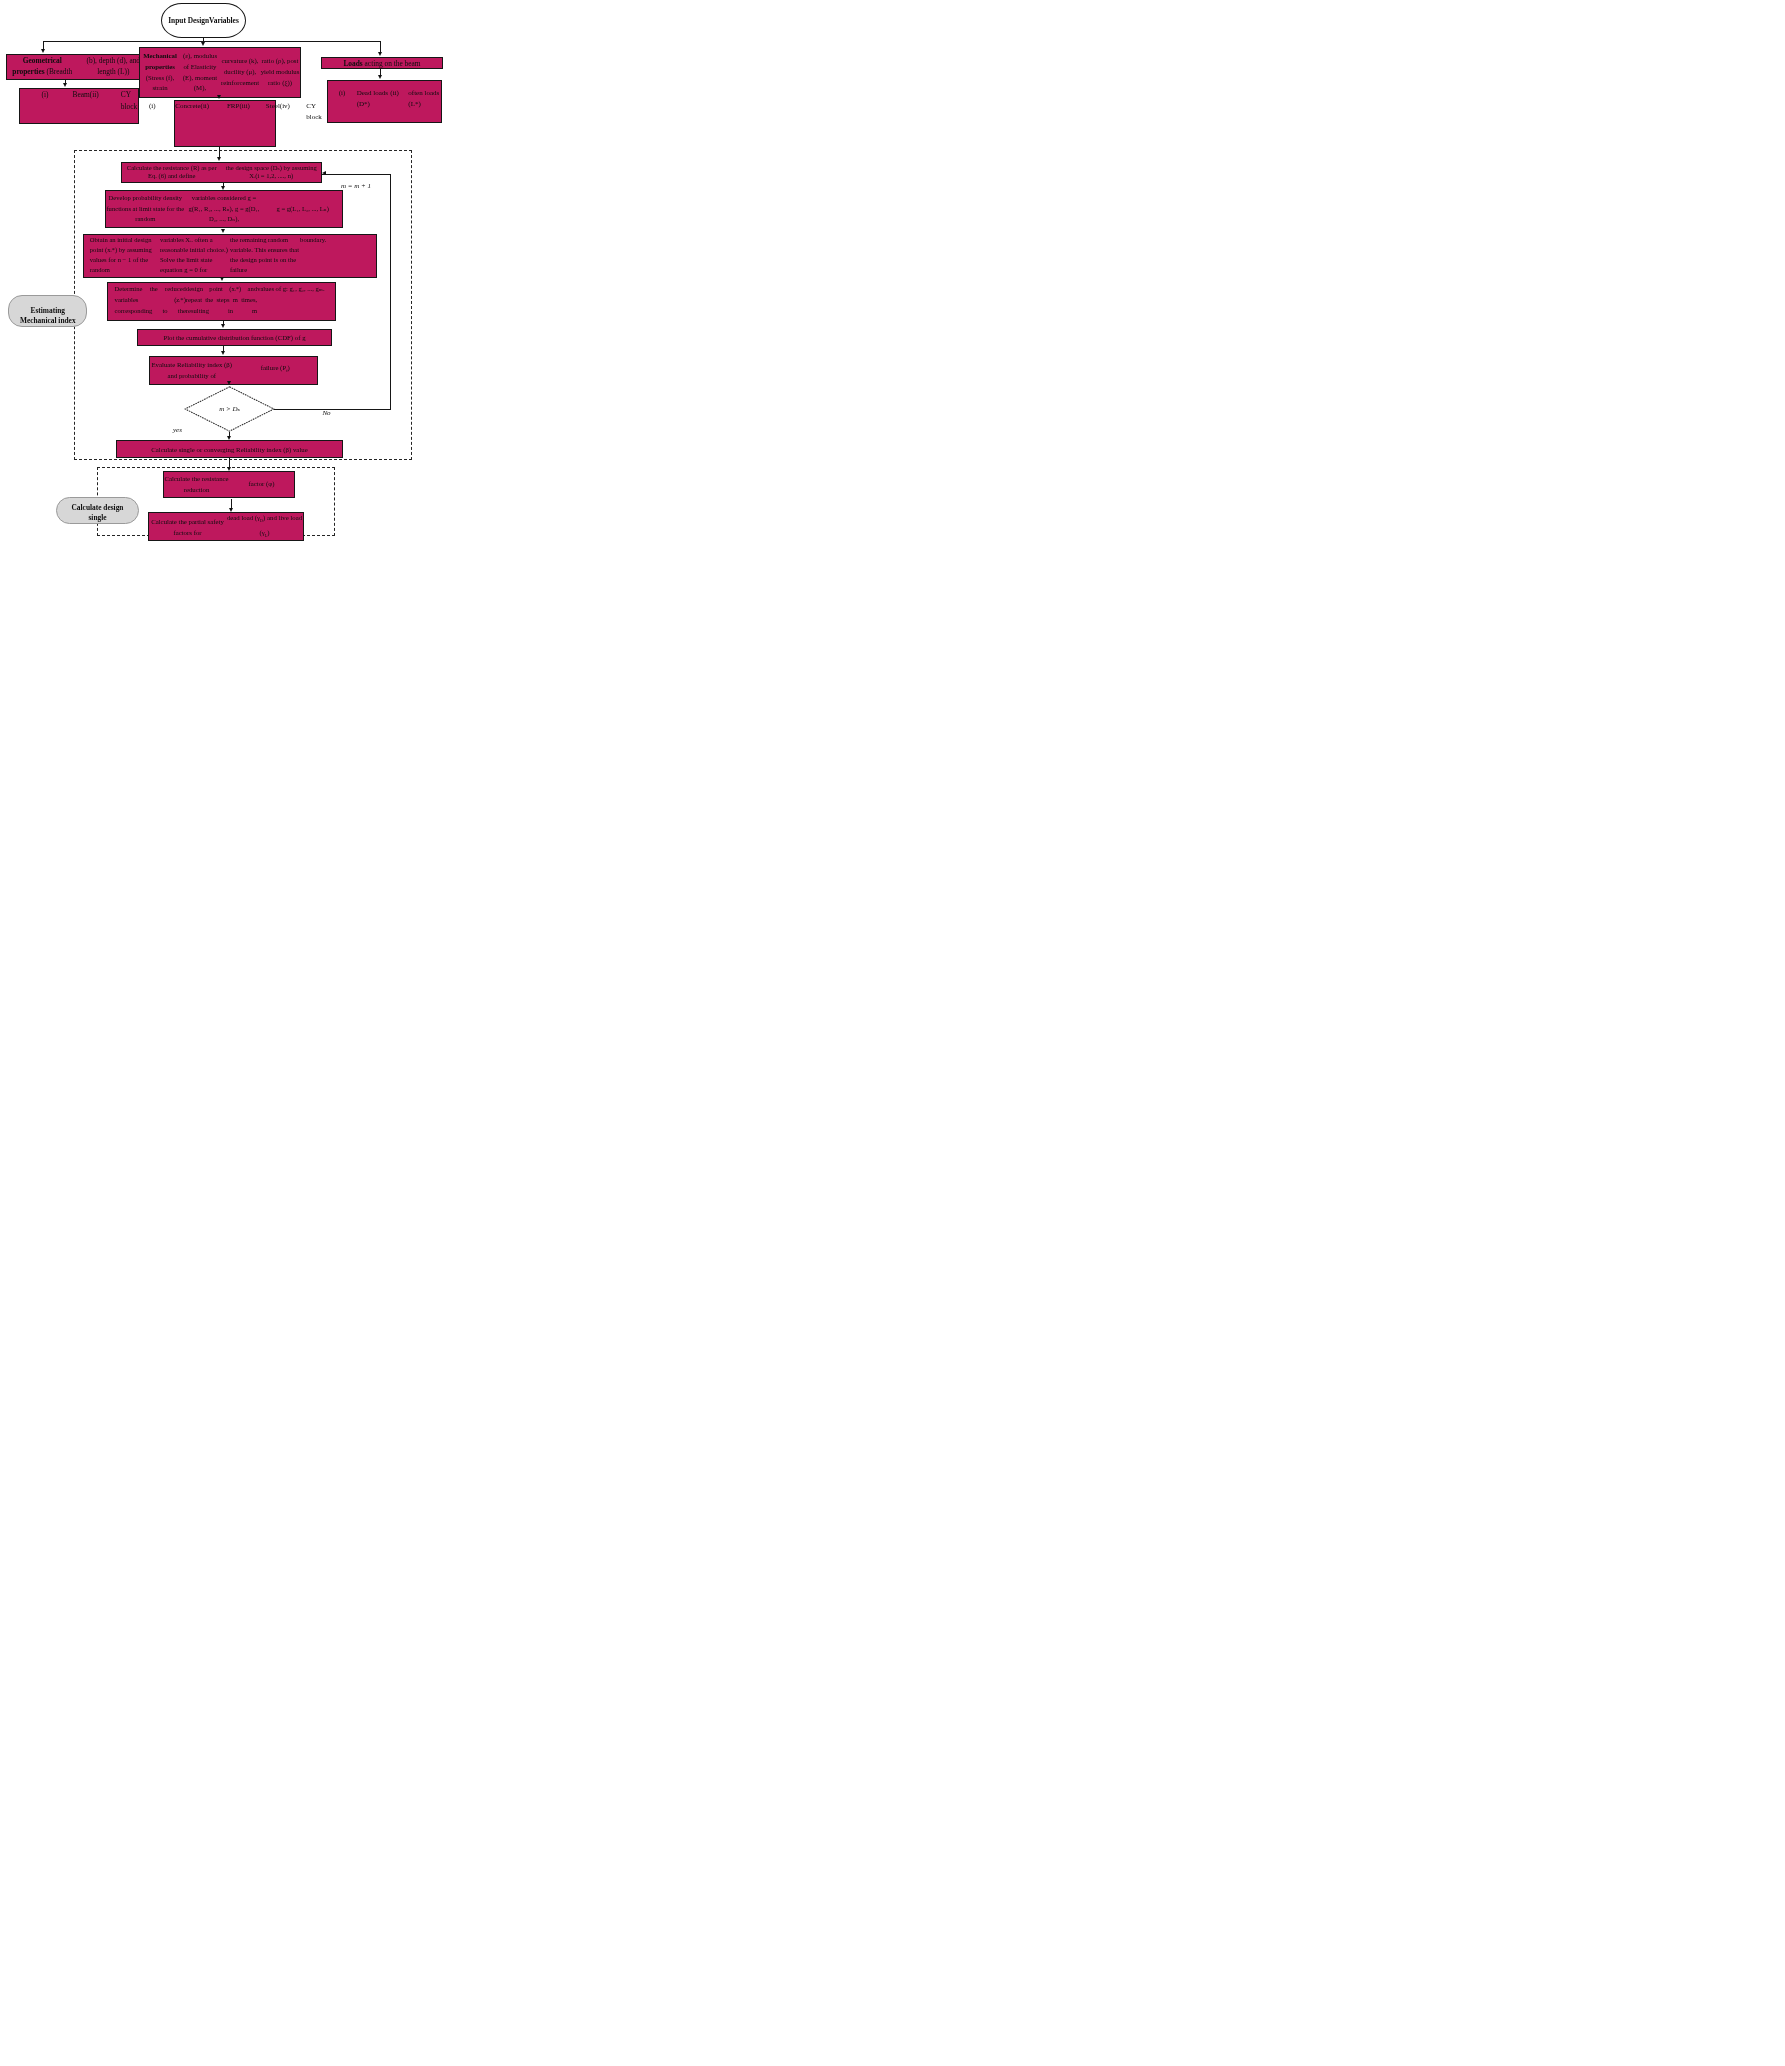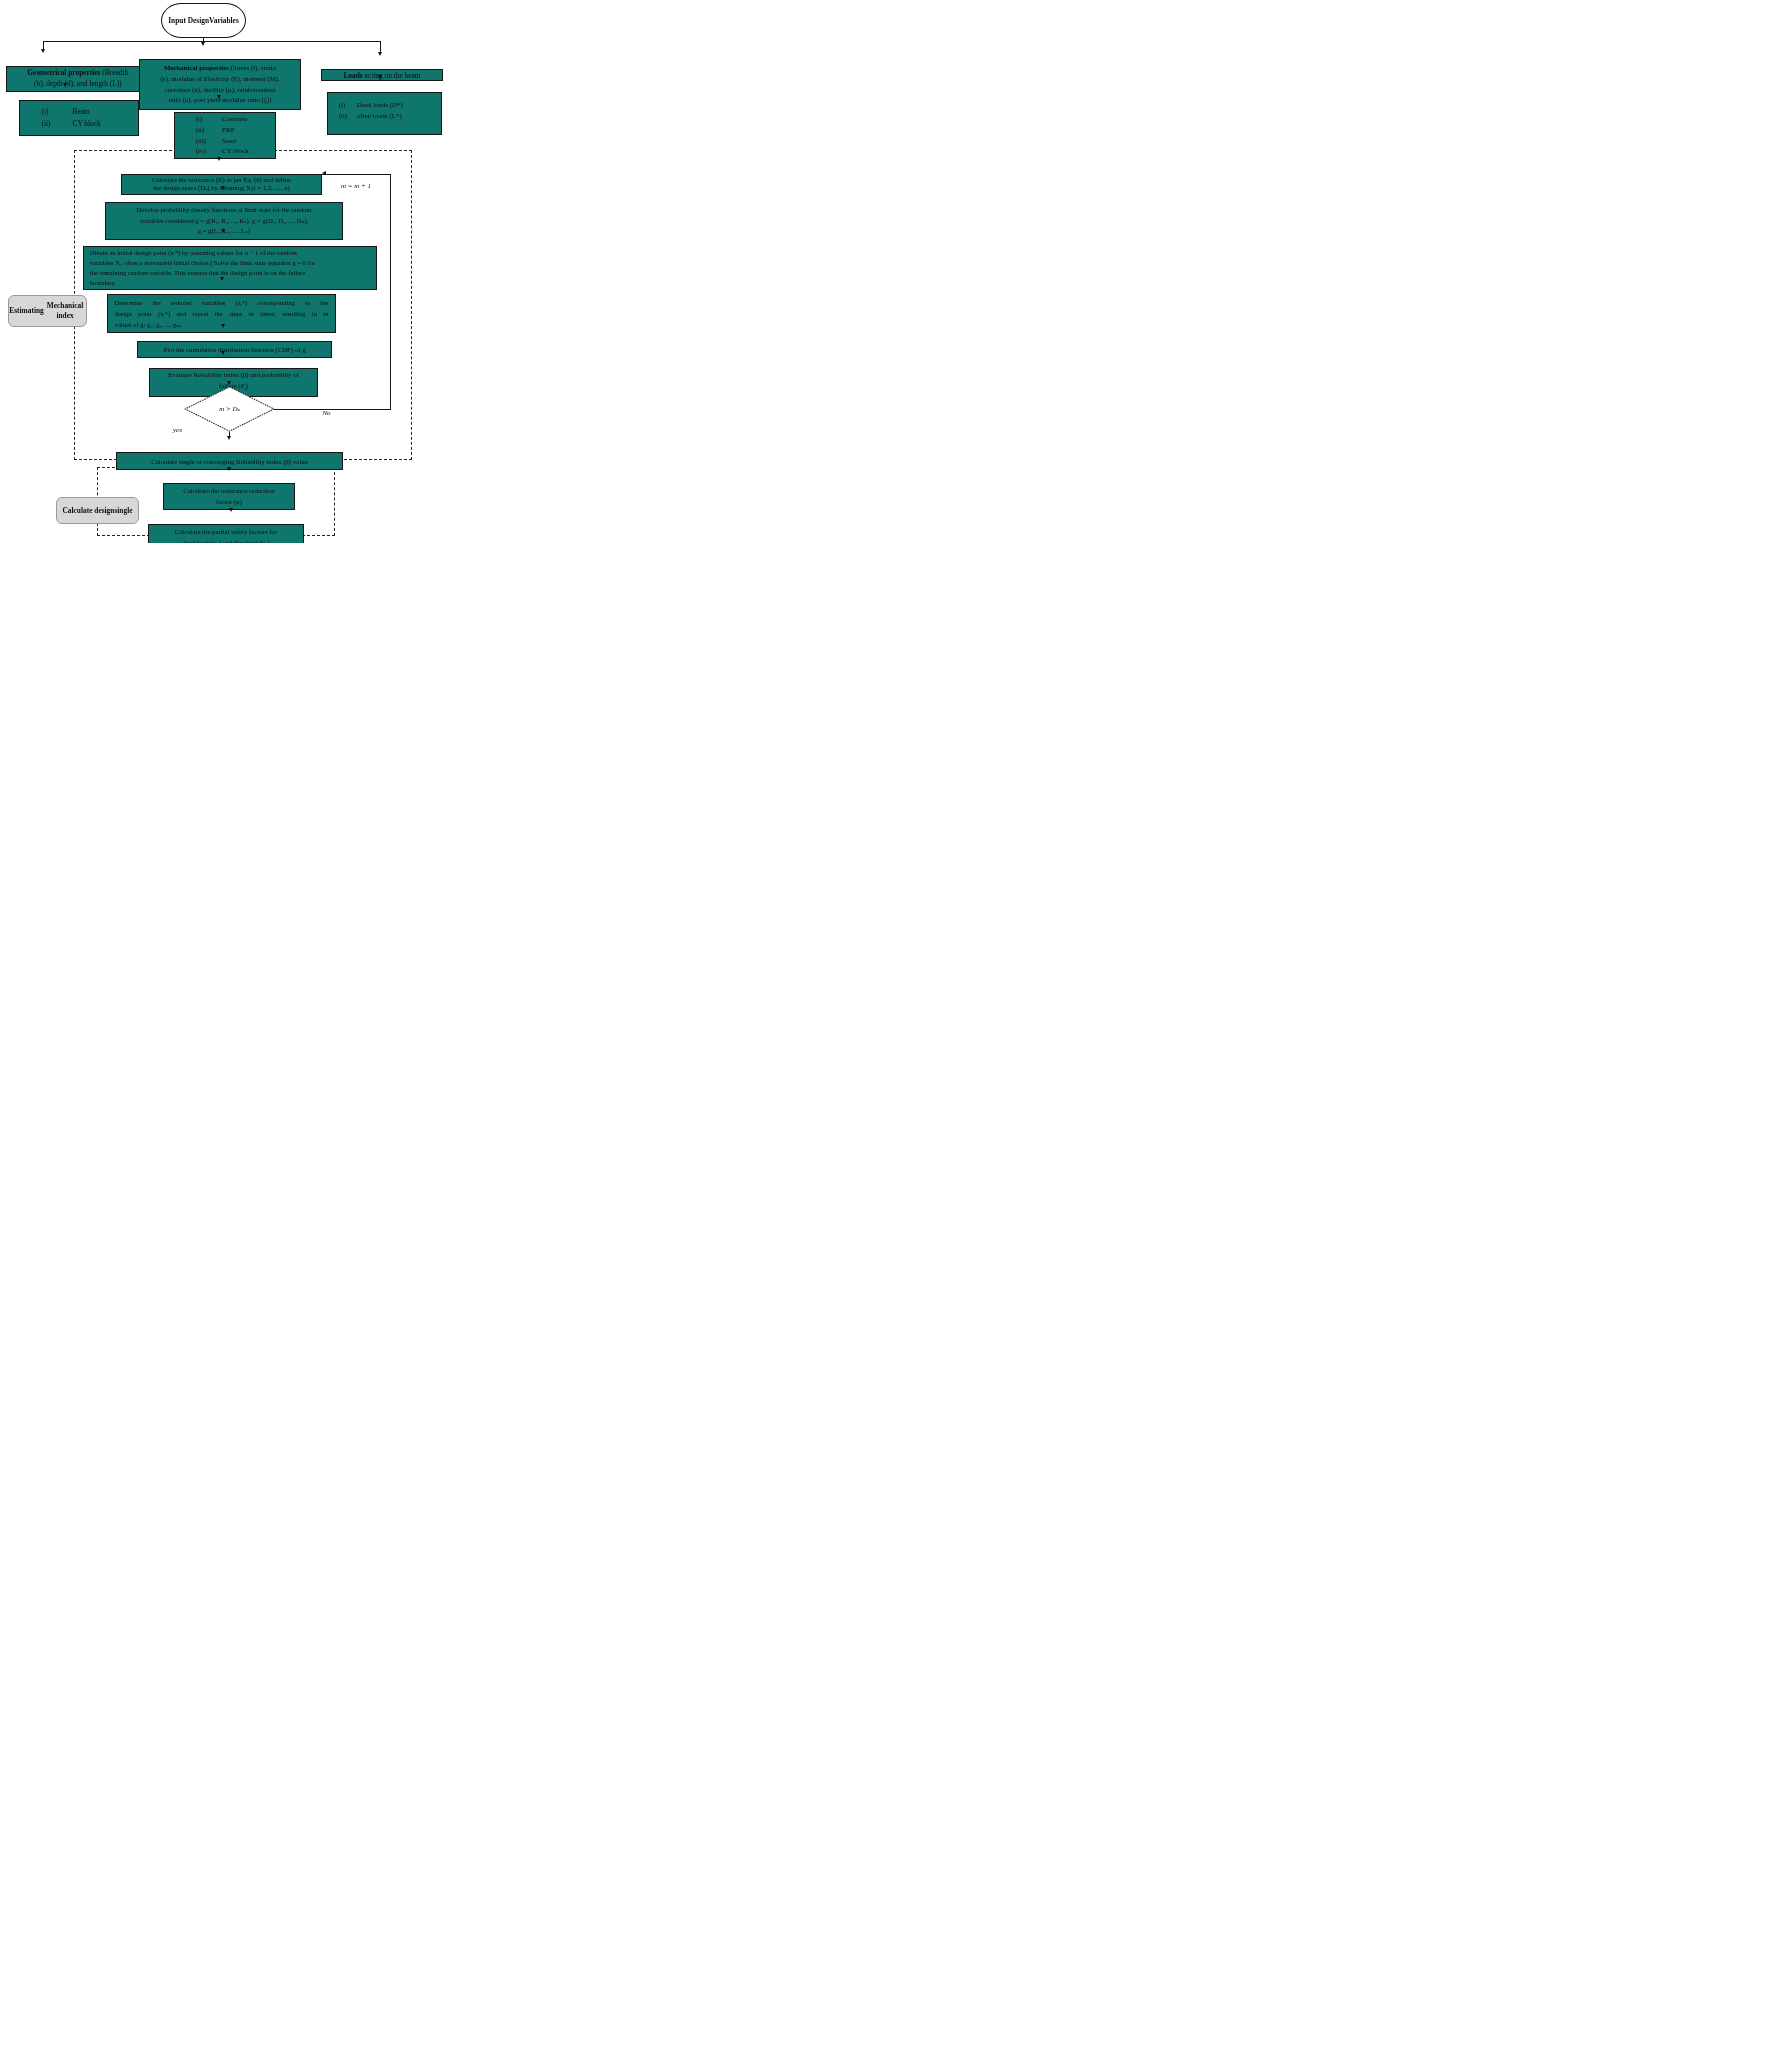--- a/index.html
+++ b/index.html
@@ -1,34 +1,34 @@
 <!DOCTYPE html>
 <html style="font-size:6.6px"><head>
 <meta charset="utf-8">
 <style>
   html,body{margin:0;padding:0;background:#ffffff;}
   #canvas{
     position:relative;width:446px;height:543px;background:#ffffff;
     font-family:"Liberation Serif","DejaVu Serif",serif;color:#0d0d0d;overflow:hidden;
   }
   .box{
-    position:absolute;background:#0f766e;border:1.2px solid #161616;
-    display:flex;flex-direction:column;justify-content:center;align-items:center;
-    text-align:center;box-sizing:border-box;margin-top:12px;
+    position:absolute;background:#be185d;border:1.2px solid #161616;
+    display:flex;flex-direction:row;justify-content:center;align-items:center;
+    text-align:center;box-sizing:border-box;
   }
   .box.thin{border-width:1px;}
   .box .ln{width:100%;}
   .bold{font-weight:bold;}
   .it{font-style:italic;}
   .list{justify-content:center;align-items:stretch;}
   .row{display:flex;text-align:left;}
   .row .num{flex:0 0 auto;}
   .pill{
-    position:absolute;background:#d7d7d7;border:0.8px solid #9a9a9a;border-radius:6px;
-    display:flex;flex-direction:row;justify-content:center;align-items:center;
+    position:absolute;background:#d7d7d7;border:0.8px solid #9a9a9a;border-radius:14px;
+    display:flex;flex-direction:column;justify-content:flex-end;align-items:center;
     text-align:center;font-weight:bold;box-sizing:border-box;
   }
   .dash{position:absolute;border:0.8px dashed #242424;box-sizing:border-box;background:transparent;}
   .lineh,.linev{position:absolute;background:#161616;}
   .ah-down{position:absolute;width:0;height:0;border-left:2.5px solid transparent;border-right:2.5px solid transparent;border-top:4.5px solid #111;}
   .ah-left{position:absolute;width:0;height:0;border-top:2.5px solid transparent;border-bottom:2.5px solid transparent;border-right:4.5px solid #111;}
   .lbl{position:absolute;text-align:center;}
   .oval{
     position:absolute;background:#fff;border:1.2px solid #161616;border-radius:21.5px/18px;
     display:flex;flex-direction:row;justify-content:center;align-items:center;

